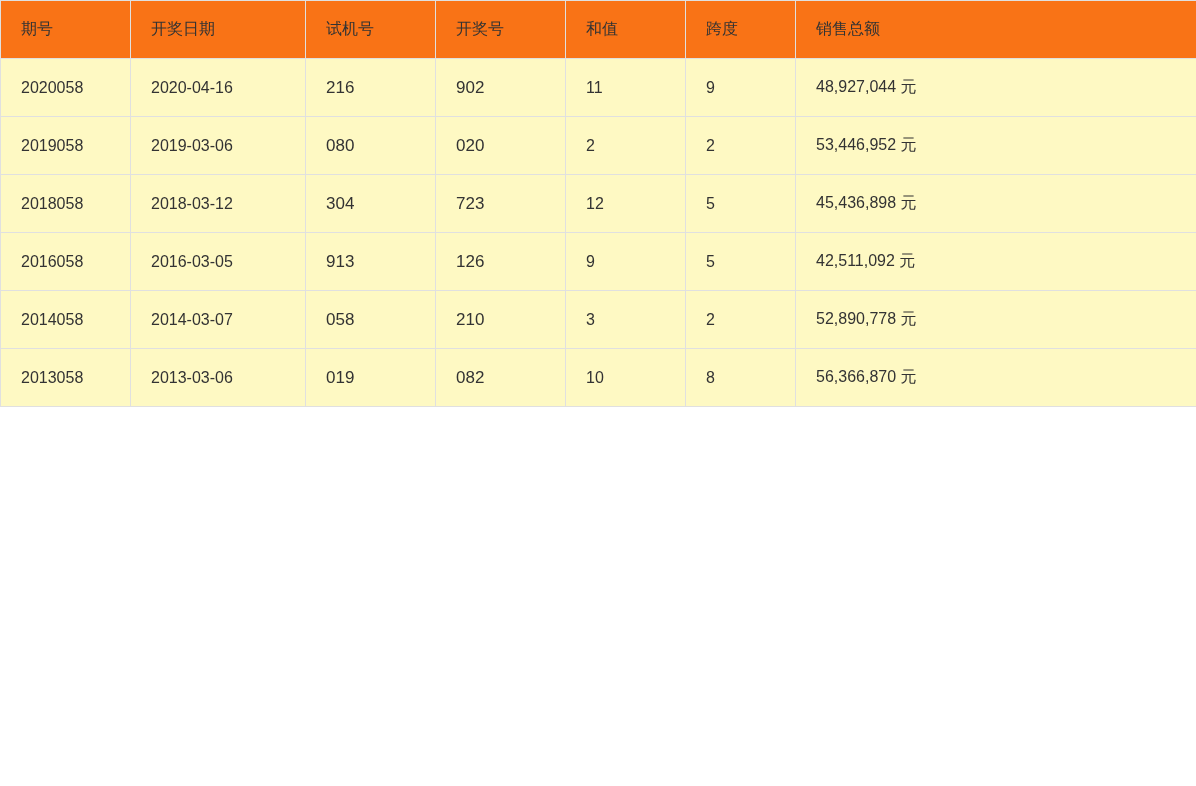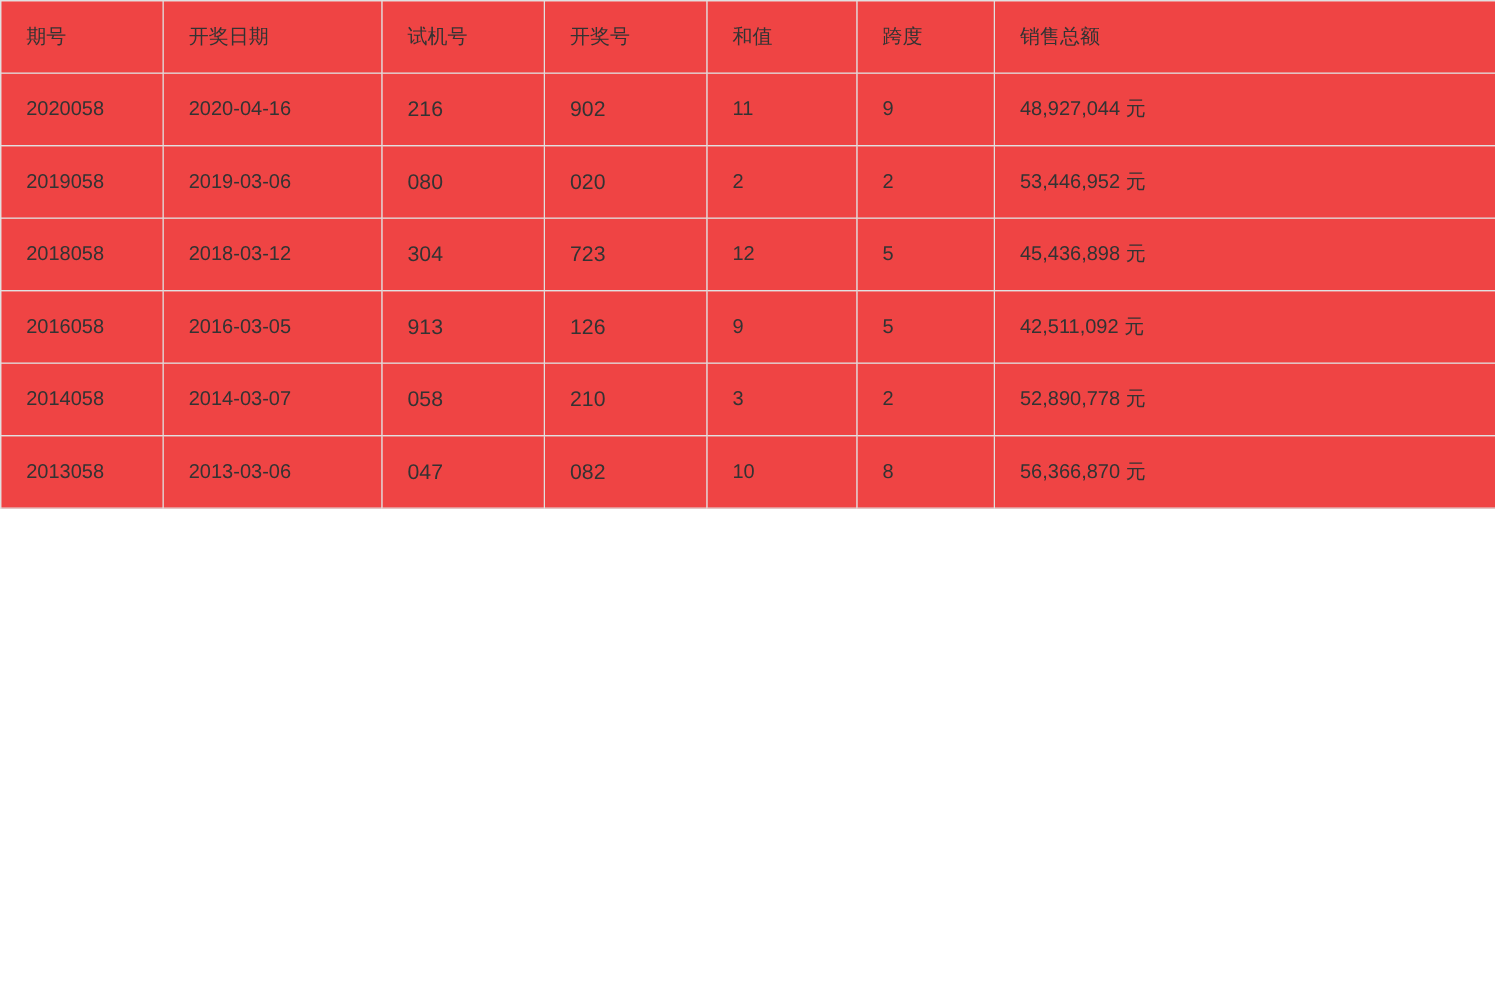--- a/index.html
+++ b/index.html
@@ -27,25 +27,25 @@
       border: 1px solid #e0e0e0;
       padding: 18px 20px;
       text-align: left;
       vertical-align: middle;
     }
 
     thead th {
       font-weight: normal;
       color: #333;
       font-size: 16px;
-      background: #ef4444;
+      background: #f97316;
     }
 
     tbody tr {
-      background: #ef4444;
+      background: #fef9c3;
     }
 
     td.bold-num {
       font-weight: normal;
       font-size: 17px;
     }
 
     td.normal-num {
       font-size: 16px;
     }
@@ -124,20 +124,20 @@
         <td class="normal-num">2014-03-07</td>
         <td class="bold-num">058</td>
         <td class="bold-num">210</td>
         <td class="normal-num">3</td>
         <td class="normal-num">2</td>
         <td class="normal-num">52,890,778 元</td>
       </tr>
       <tr>
         <td class="normal-num">2013058</td>
         <td class="normal-num">2013-03-06</td>
-        <td class="bold-num">047</td>
+        <td class="bold-num">019</td>
         <td class="bold-num">082</td>
         <td class="normal-num">10</td>
         <td class="normal-num">8</td>
         <td class="normal-num">56,366,870 元</td>
       </tr>
     </tbody>
 </table>
 
 </body></html>

